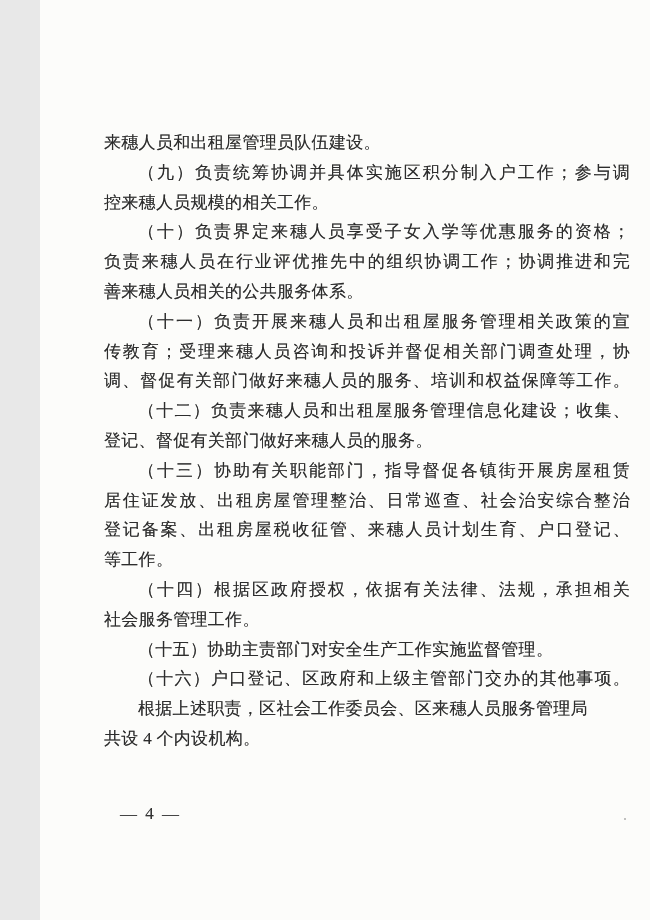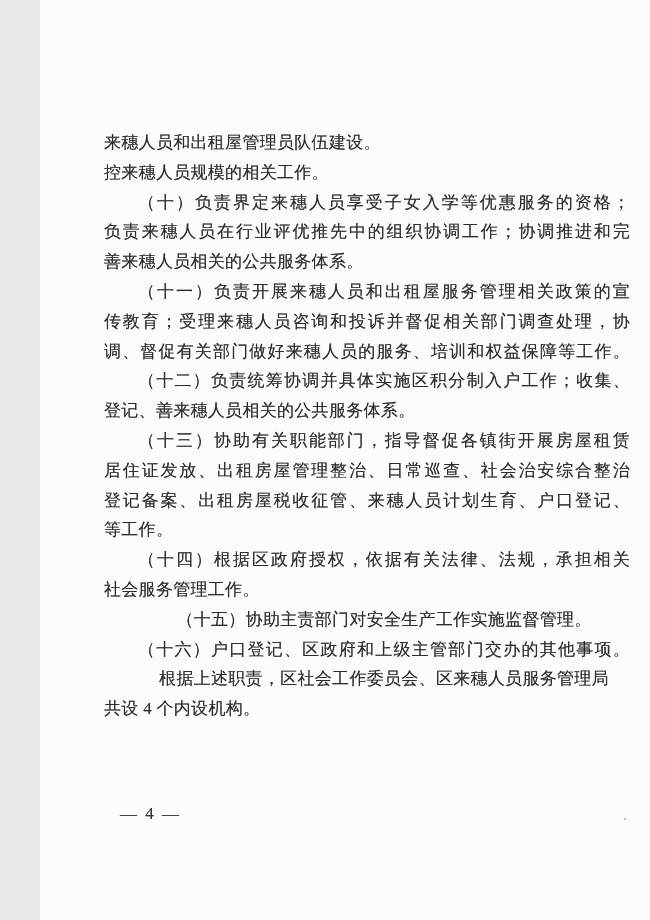--- a/index.html
+++ b/index.html
@@ -24,21 +24,21 @@
     font-size: 17px;
     line-height: 29.8px;
     color: #2d2d2d;
     letter-spacing: 0.3px;
     text-shadow: 0 0 0.6px rgba(45,45,45,0.55);
   }
   .line {
     text-align: left;
     min-height: 29.8px;
   }
-  .line.indent { text-indent: 2em; text-align: center; }
+  .line.indent { text-indent: 2em; }
   .line.fill {
     text-align: justify;
     text-align-last: justify;
   }
   .line.heading {
     font-family: "Liberation Sans", "DejaVu Sans", sans-serif;
     font-weight: bold;
     letter-spacing: 1.5px;
     text-shadow: 0 0 0.4px rgba(30,30,30,0.8);
   }
@@ -60,29 +60,30 @@
   .s1 { left: 631px; top: 655px; width: 3px; height: 3px; }
   .s2 { left: 631px; top: 686px; width: 3px; height: 3px; }
   .s3 { left: 584px; top: 818px; width: 2px; height: 2px; }
 </style>
 </head>
 <body>
 
 <div class="page">
   <div class="content">
       <div class="line">来穗人员和出租屋管理员队伍建设。</div>
+      <div class="line indent fill">（九）负责统筹协调并具体实施区积分制入户工作；参与调</div>
       <div class="line">控来穗人员规模的相关工作。</div>
       <div class="line indent fill">（十）负责界定来穗人员享受子女入学等优惠服务的资格；</div>
       <div class="line fill">负责来穗人员在行业评优推先中的组织协调工作；协调推进和完</div>
       <div class="line">善来穗人员相关的公共服务体系。</div>
       <div class="line indent fill">（十一）负责开展来穗人员和出租屋服务管理相关政策的宣</div>
       <div class="line fill">传教育；受理来穗人员咨询和投诉并督促相关部门调查处理，协</div>
       <div class="line fill">调、督促有关部门做好来穗人员的服务、培训和权益保障等工作。</div>
-      <div class="line indent fill">（十二）负责统筹协调并具体实施区积分制入户工作；收集、</div>
-      <div class="line">登记、善来穗人员相关的公共服务体系。</div>
+      <div class="line indent fill">（十二）负责来穗人员和出租屋服务管理信息化建设；收集、</div>
+      <div class="line">登记、督促有关部门做好来穗人员的服务。</div>
       <div class="line indent fill">（十三）协助有关职能部门，指导督促各镇街开展房屋租赁</div>
       <div class="line fill">居住证发放、出租房屋管理整治、日常巡查、社会治安综合整治</div>
       <div class="line fill">登记备案、出租房屋税收征管、来穗人员计划生育、户口登记、</div>
       <div class="line">等工作。</div>
       <div class="line indent fill">（十四）根据区政府授权，依据有关法律、法规，承担相关</div>
       <div class="line">社会服务管理工作。</div>
       <div class="line indent">（十五）协助主责部门对安全生产工作实施监督管理。</div>
       <div class="line indent fill">（十六）户口登记、区政府和上级主管部门交办的其他事项。</div>
       <div class="line indent">根据上述职责，区社会工作委员会、区来穗人员服务管理局</div>
       <div class="line">共设 4 个内设机构。</div>

